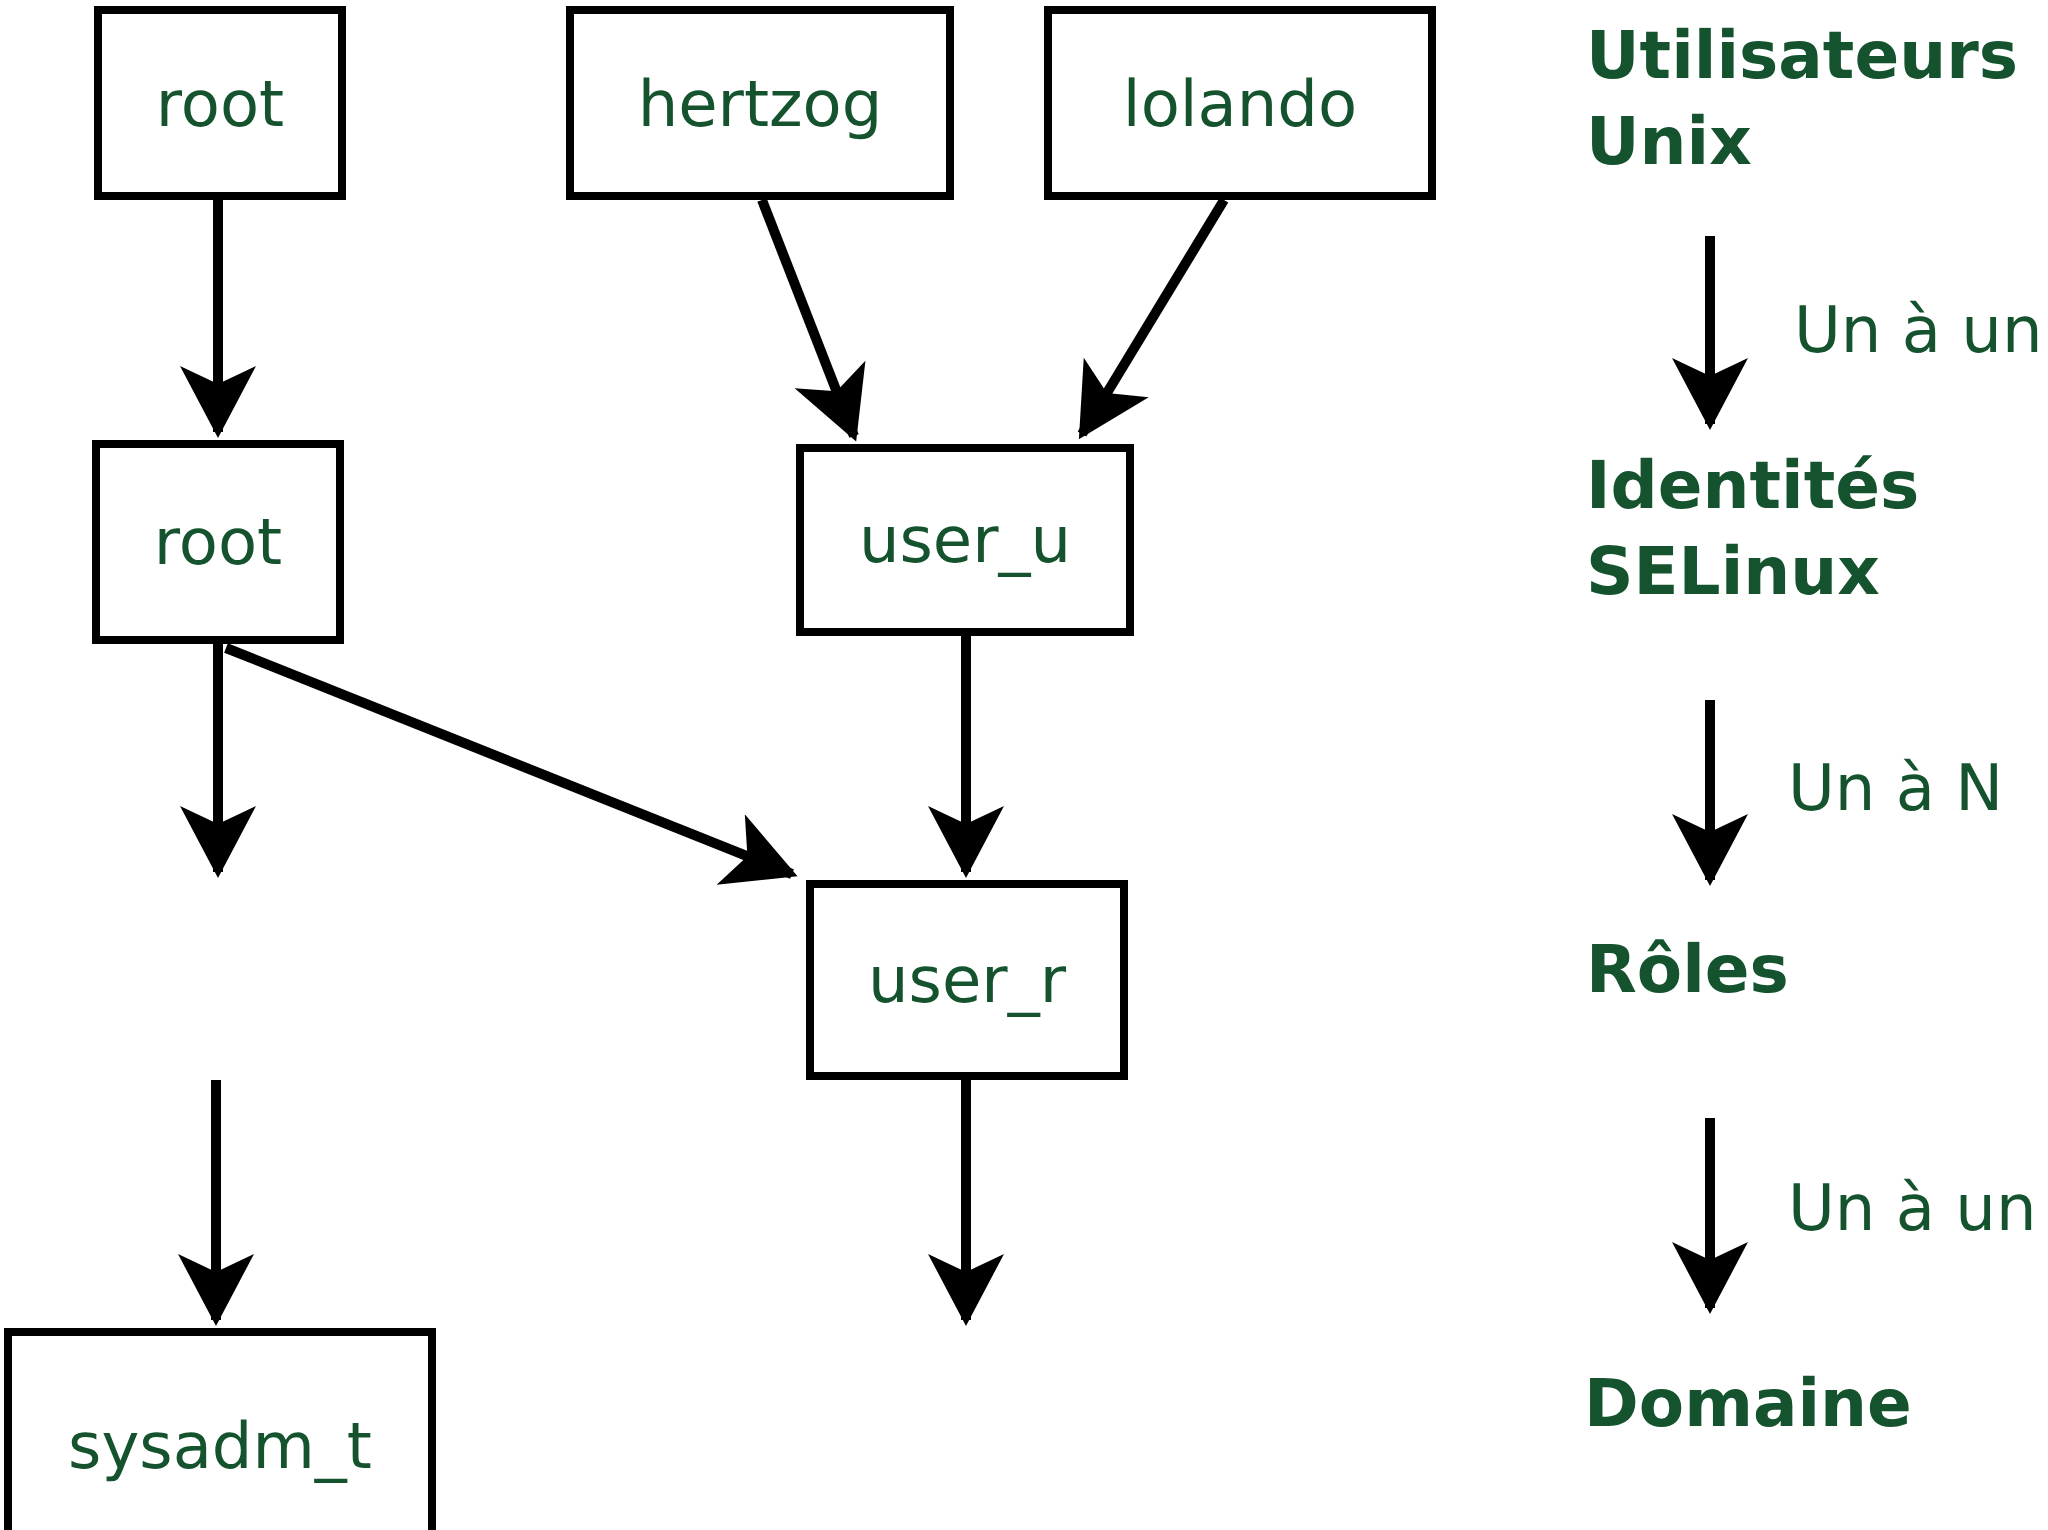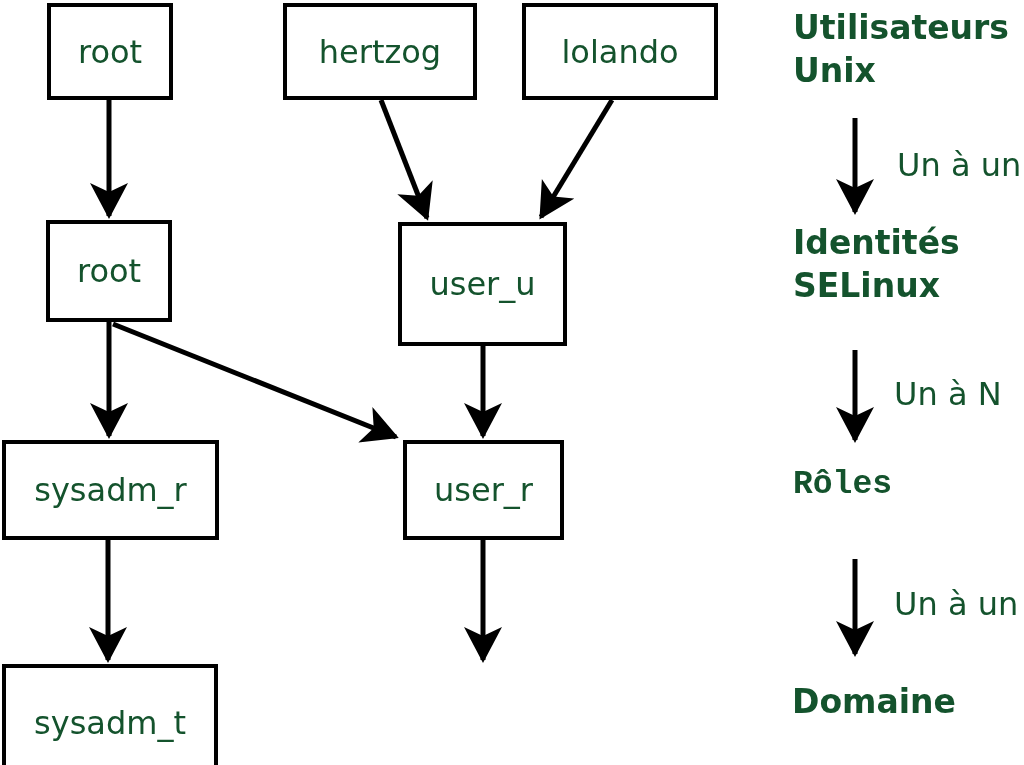--- a/index.html
+++ b/index.html
@@ -54,39 +54,36 @@
   <div class="node" style="left:283px;top:3px;width:194px;height:97px;">
     <span>hertzog</span>
   </div>
   <div class="node" style="left:522px;top:3px;width:196px;height:97px;">
     <span>lolando</span>
   </div>
 
   <div class="node" style="left:46px;top:220px;width:126px;height:102px;">
     <span>root</span>
   </div>
-  <div class="node" style="left:398px;top:222px;width:169px;height:124px;">
+  <div class="node" style="left:398px;top:222px;width:169px;height:96px;">
     <span>user_u</span>
   </div>
 
-  <div class="node" style="left:2px;top:440px;width:217px;height:100px;">
-    <span>sysadm_r</span>
-  </div>
   <div class="node" style="left:403px;top:440px;width:161px;height:100px;text-align:right;">
     <span>user_r</span>
   </div>
 
   <div class="node" style="left:2px;top:664px;width:216px;height:118px;">
     <span>sysadm_t</span>
   </div>
 
   <div class="level" style="left:793px;top:6px;">Utilisateurs
 Unix</div>
   <div class="level" style="left:793px;top:221px;">Identités
 SELinux</div>
-  <div class="level" style="left:793px;top:463px;font-family:Liberation Mono, monospace;">Rôles</div>
+  <div class="level" style="left:793px;top:463px;">Rôles</div>
   <div class="level" style="left:792px;top:680px;">Domaine</div>
 
   <div class="rel" style="left:897px;top:146px;">Un à un</div>
   <div class="rel" style="left:894px;top:375px;">Un à N</div>
   <div class="rel" style="left:894px;top:585px;">Un à un</div>
 
 </div>
 
 </body></html>

